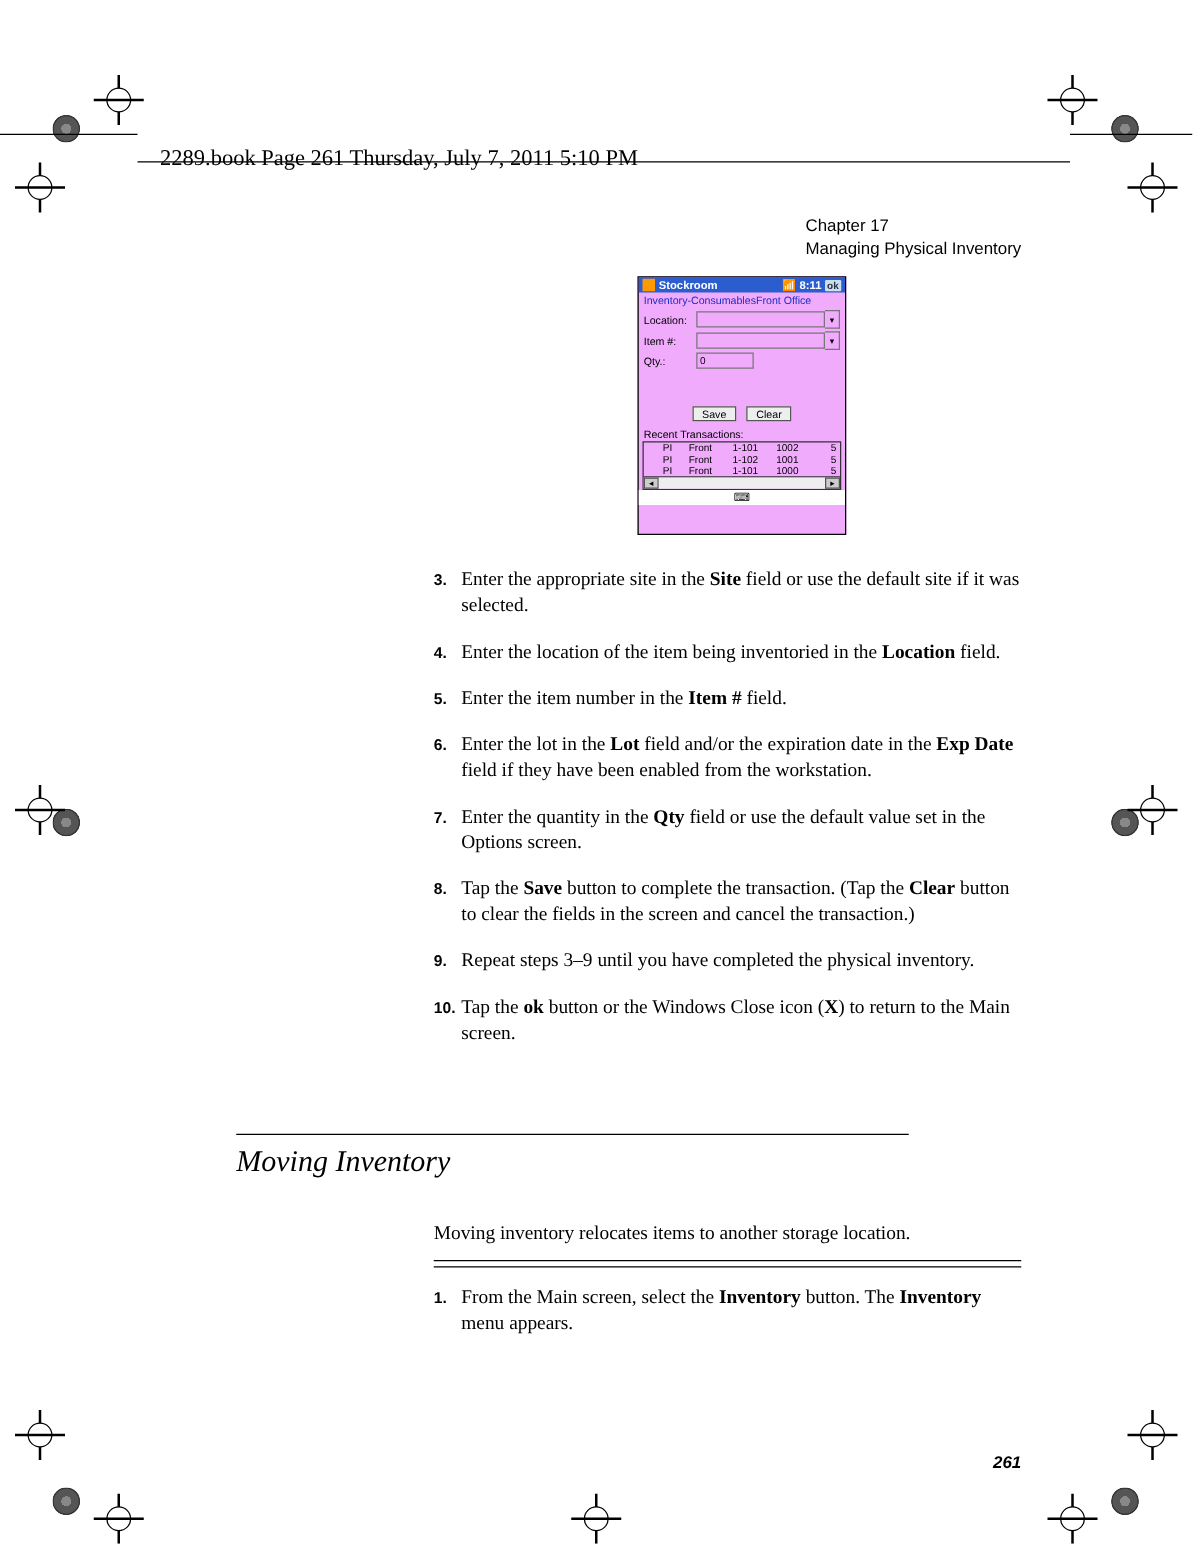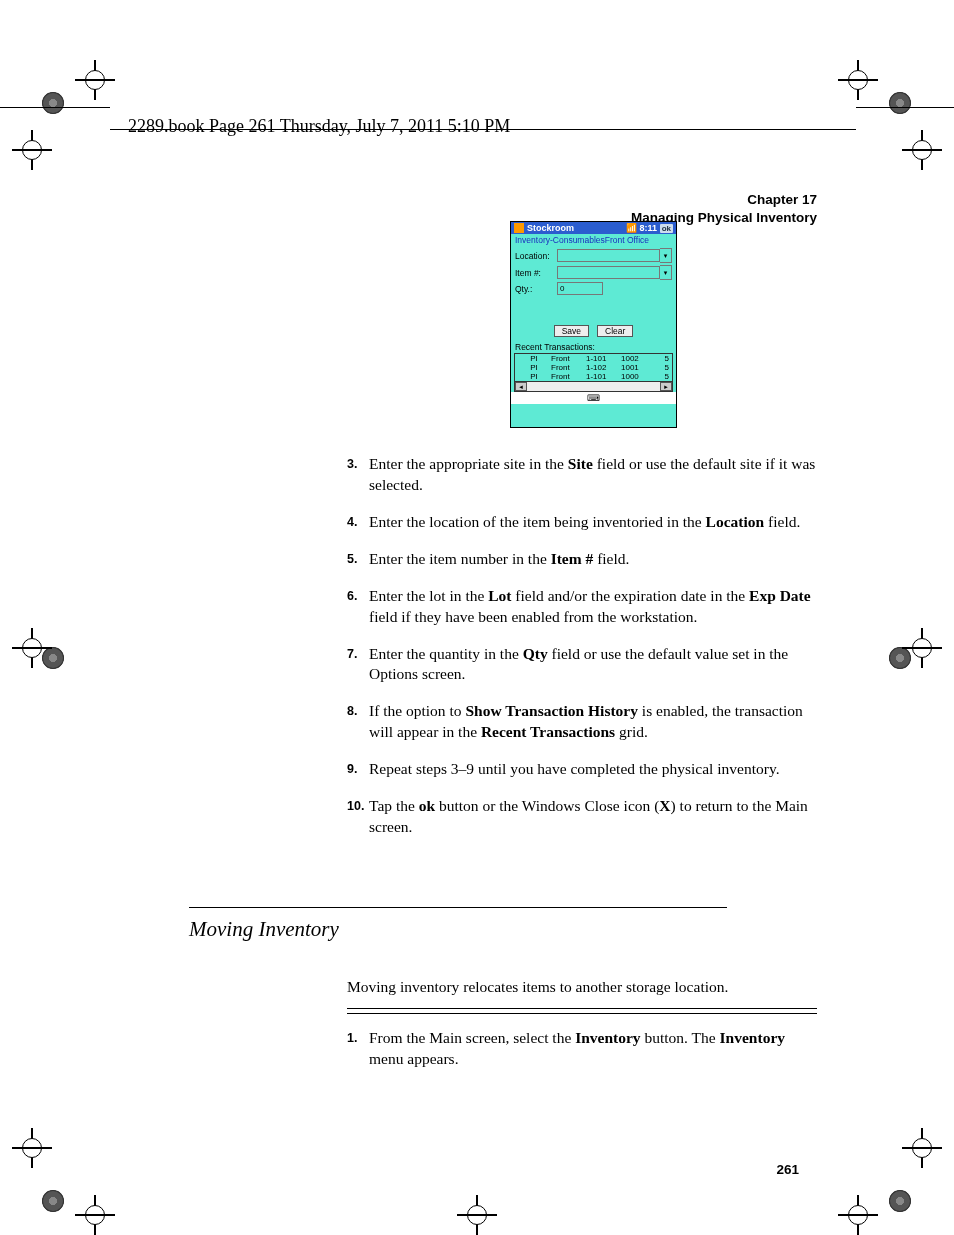--- a/index.html
+++ b/index.html
@@ -53,37 +53,37 @@
   .header-line {
     position: absolute;
     left: 128px;
     top: 116px;
     font-size: 18px;
     font-family: "Times New Roman", serif;
   }
   .chapter-block {
     position: absolute;
     right: 137px;
-    top: 191px;
-    text-align: right;
+    top: 172px;
+    text-align: left;
     font-family: Arial, Helvetica, sans-serif;
-    font-weight: bold;
+    font-weight: normal;
     font-size: 13.5px;
     line-height: 1.35;
   }
   .screenshot-box {
     position: absolute;
     left: 510px;
     top: 221px;
     width: 165px;
     height: 205px;
     border: 1px solid #000;
     font-family: Tahoma, Arial, sans-serif;
     font-size: 9px;
-    background: #5eead4;
+    background: #f0abfc;
   }
   .titlebar {
     background: #2b5dcf;
     color: #fff;
     font-weight: bold;
     font-size: 9px;
     padding: 1px 3px;
     display: flex;
     align-items: center;
     justify-content: space-between;
@@ -215,21 +215,21 @@
   }
   .ol-txt p {
     margin: 0 0 8px 0;
   }
 
   .section-title {
     position: absolute;
     left: 189px;
     top: 917px;
     font-style: italic;
-    font-size: 21px;
+    font-size: 24px;
     font-family: "Times New Roman", serif;
   }
   .section-rule {
     position: absolute;
     left: 189px;
     top: 907px;
     width: 538px;
     height: 1.2px;
     background: #000;
   }
@@ -245,25 +245,26 @@
     height: 1px;
     background: #000;
     margin: 10px 0 4px 0;
     width: 470px;
   }
   .note-text {
     font-style: italic;
   }
   .page-num {
     position: absolute;
-    right: 155px;
+    right: 137px;
     top: 1162px;
     font-family: Arial, Helvetica, sans-serif;
     font-weight: bold;
     font-size: 13.5px;
+    font-style: italic;
   }
 </style>
 </head>
 <body>
 
 <div class="print-mark" style="left:42px; top:92px;"></div>
 <div class="print-mark" style="left:889px; top:92px;"></div>
 <div class="print-mark" style="left:42px; top:647px;"></div>
 <div class="print-mark" style="left:889px; top:647px;"></div>
 <div class="print-mark" style="left:42px; top:1190px;"></div>
@@ -415,21 +416,21 @@
   <div class="ol-item">
     <div class="ol-num">7.</div>
     <div class="ol-txt">
       <p><span>Enter the quantity in the </span><b>Qty</b><span> field or use the default value set in the Options screen.</span></p>
     </div>
   </div>
 
   <div class="ol-item">
     <div class="ol-num">8.</div>
     <div class="ol-txt">
-      <p><span>If the option to </span><b>Show Transaction History</b><span> is enabled, the transaction will appear in the </span><b>Recent Transactions</b><span> grid.</span></p>
+      <p><span>Tap the </span><b>Save</b><span> button to complete the transaction. (Tap the </span><b>Clear</b><span> button to clear the fields in the screen and cancel the transaction.)</span></p>
     </div>
   </div>
 
   <div class="ol-item">
     <div class="ol-num">9.</div>
     <div class="ol-txt">
       <p><span>Repeat steps 3–9 until you have completed the physical inventory.</span></p>
     </div>
   </div>
 

